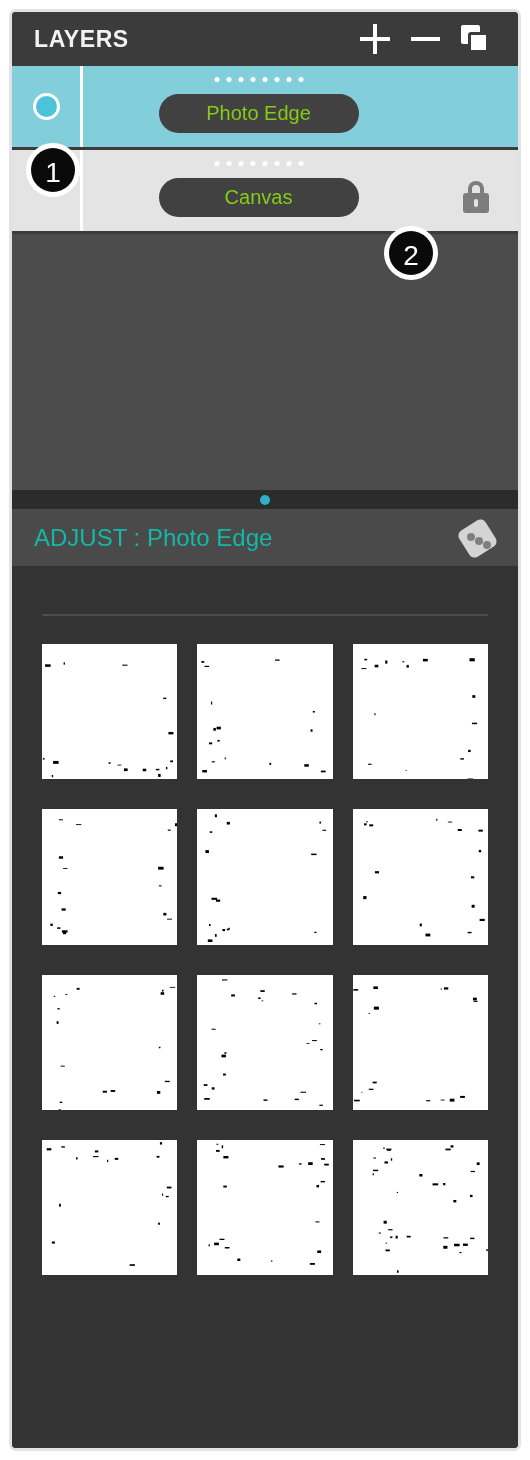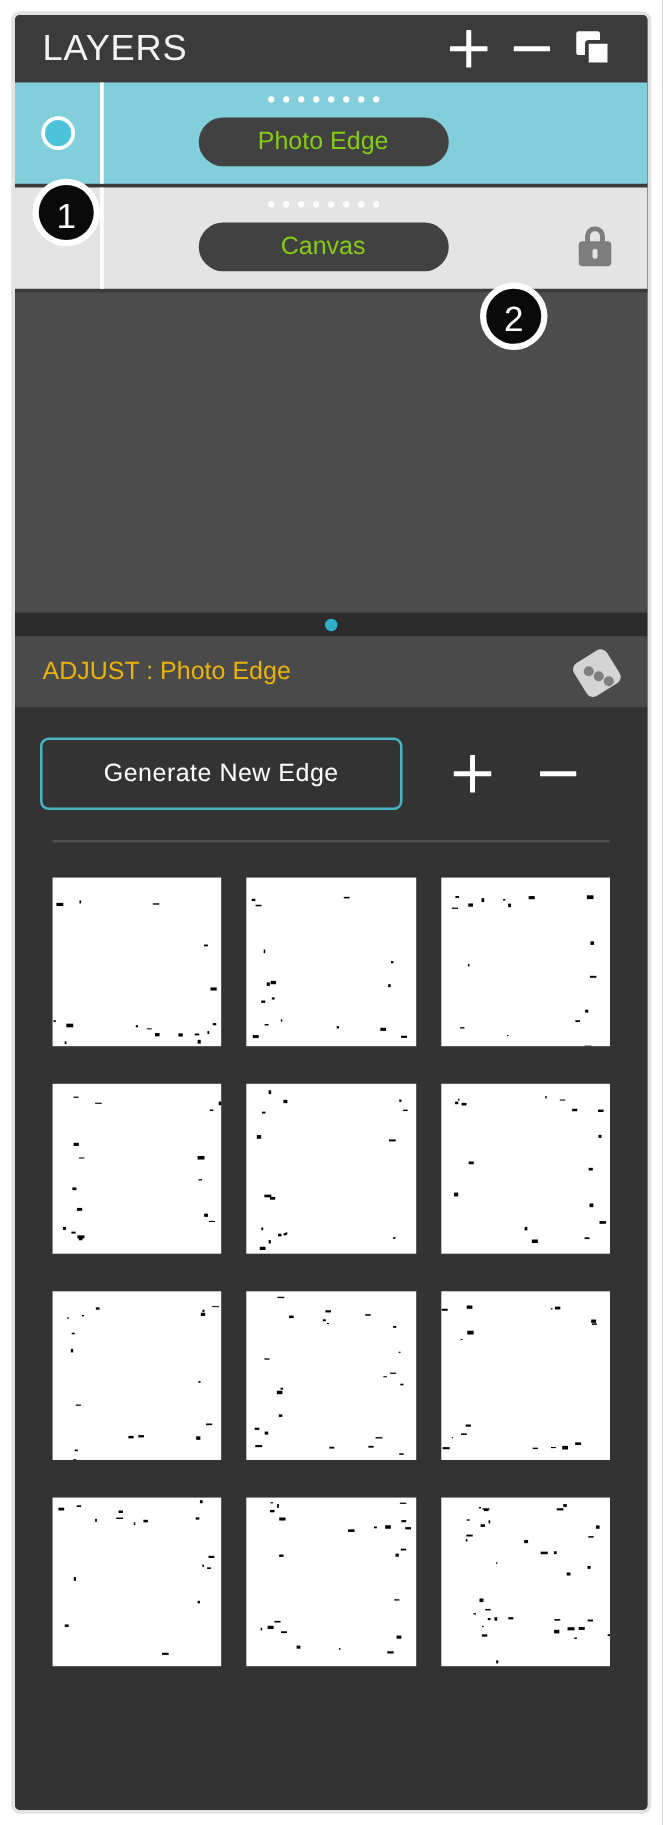--- a/index.html
+++ b/index.html
@@ -43,23 +43,23 @@
     height: 54px;
     min-height: 54px;
     background: #3b3b3b;
     display: flex;
     align-items: center;
     padding: 0 18px 0 22px;
     box-sizing: border-box;
   }
   .layers-title {
     color: #f2f2f2;
-    font-size: 29px;
+    font-size: 23px;
     letter-spacing: 0.6px;
-    font-weight: 400;
+    font-weight: 700;
     flex: 1;
     user-select: none;
   }
   .hdr-btn {
     width: 50px;
     height: 50px;
     display: flex;
     align-items: center;
     justify-content: center;
     cursor: pointer;
@@ -249,22 +249,22 @@
     height: 57px;
     min-height: 57px;
     background: #4a4a4a;
     display: flex;
     align-items: center;
     padding: 0 20px 0 22px;
     box-sizing: border-box;
   }
   .adjust-title {
     flex: 1;
-    color: #eab308;
-    font-size: 20px;
+    color: #14b8a6;
+    font-size: 24px;
     user-select: none;
   }
   .icon-dice {
     width: 42px;
     height: 42px;
     position: relative;
     cursor: pointer;
   }
   .icon-dice .plate {
     position: absolute;
@@ -443,29 +443,20 @@
       <div class="icon-dice">
         <span class="plate"></span>
         <span class="pip p1"></span>
         <span class="pip p2"></span>
         <span class="pip p3"></span>
       </div>
     </div>
 
     <div class="adjust-body">
 
-      <div class="gen-row">
-        <button class="gen-btn">Generate New Edge</button>
-        <div class="adj-btn">
-          <span class="icon-plus"></span>
-        </div>
-        <div class="adj-btn">
-          <span class="icon-minus"></span>
-        </div>
-      </div>
 
       <div class="divider"></div>
 
       <div class="thumb-grid" id="thumb-grid">
           <div class="thumb">
             <svg viewBox="0 0 100 100" preserveAspectRatio="none">
       <rect x="0" y="0" width="100" height="100" fill="#000000"></rect>
       <path d="M0.00,-5.10L3.85,-4.92L7.69,-5.23L11.54,-4.80L15.38,-3.61L19.23,-6.85L23.08,-7.95L26.92,-8.88L30.77,-4.47L34.62,-3.46L38.46,-4.50L42.31,-10.66L46.15,-4.96L50.00,-5.85L53.85,-6.44L57.69,-1.50L61.54,-4.01L65.38,-9.43L69.23,-8.37L73.08,-5.17L76.92,-5.74L80.77,-4.50L84.62,-8.18L88.46,-7.01L92.31,-7.27L96.15,-4.84L100.00,-6.20L105.25,0.00L105.29,3.85L106.18,7.69L104.71,11.54L103.31,15.38L108.22,19.23L107.18,23.08L108.40,26.92L112.12,30.77L104.82,34.62L104.89,38.46L104.39,42.31L105.17,46.15L108.91,50.00L106.27,53.85L106.23,57.69L104.82,61.54L106.76,65.38L108.43,69.23L114.58,73.08L114.30,76.92L105.67,80.77L108.49,84.62L107.58,88.46L107.96,92.31L103.20,96.15L109.35,100.00L100.00,107.12L96.15,106.91L92.31,110.19L88.46,104.06L84.62,105.14L80.77,104.46L76.92,108.58L73.08,103.39L69.23,107.95L65.38,107.20L61.54,106.84L57.69,108.12L53.85,108.27L50.00,108.70L46.15,108.60L42.31,106.02L38.46,106.04L34.62,103.69L30.77,105.82L26.92,106.66L23.08,105.14L19.23,104.51L15.38,106.13L11.54,107.29L7.69,103.83L3.85,108.41L0.00,109.21L-5.93,100.00L-4.11,96.15L-9.19,92.31L-4.05,88.46L-5.34,84.62L-9.51,80.77L-7.30,76.92L-4.40,73.08L-4.02,69.23L-5.89,65.38L-5.70,61.54L-7.90,57.69L-4.33,53.85L-7.18,50.00L-12.60,46.15L-4.69,42.31L-13.43,38.46L-6.39,34.62L-4.95,30.77L-3.42,26.92L-4.60,23.08L-4.64,19.23L-7.14,15.38L-7.19,11.54L-14.36,7.69L-10.05,3.85L-4.66,0.00Z" fill="#ffffff"></path>
       <rect x="15.94" y="13.57" width="1.00" height="1.72" fill="#000"></rect>
               <rect x="55.81" y="89.15" width="2.81" height="0.63" fill="#000"></rect>

